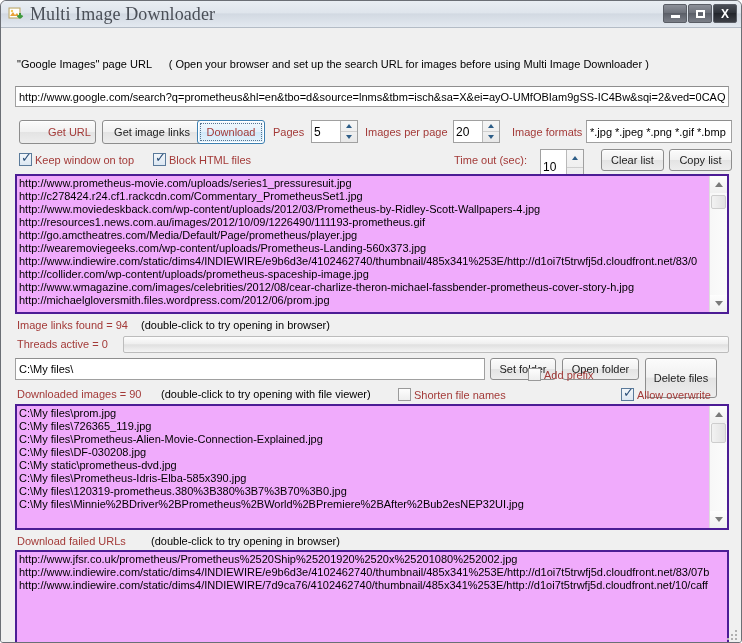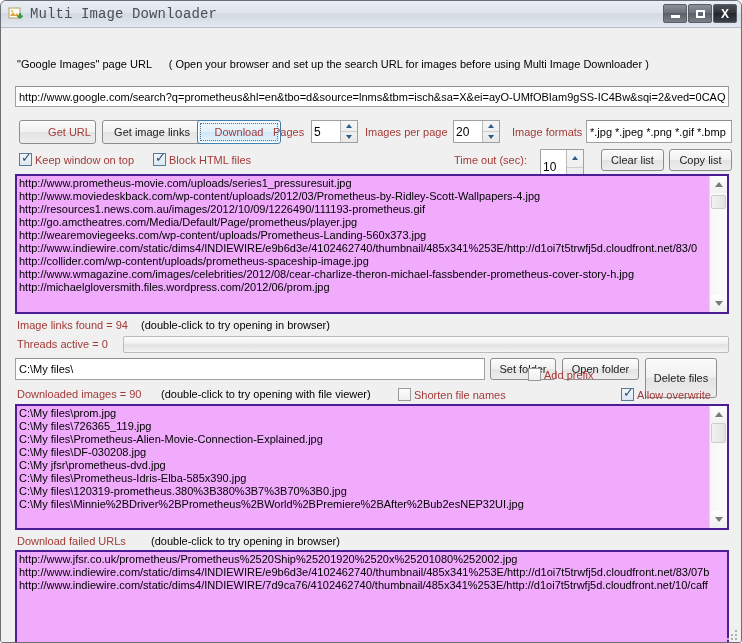--- a/index.html
+++ b/index.html
@@ -35,23 +35,23 @@
     align-items: center;
     padding-left: 7px;
   }
   .title-icon {
     width: 16px; height: 16px;
     position: relative;
     margin-right: 6px;
     flex: none;
   }
   .title-text {
-    font-size: 14px;
+    font-size: 18px;
     color: #4a4f57;
-    font-family: Liberation Mono, monospace;
+    font-family: Liberation Serif, serif;
     letter-spacing: 0.1px;
   }
   .win-btns {
     position: absolute;
     right: 4px;
     top: 3px;
     display: flex;
     gap: 1px;
   }
   .win-btn {
@@ -141,21 +141,21 @@
   }
   .btn.focused .focus-ring {
     display: block;
     position: absolute;
     left: 2px; top: 2px; right: 2px; bottom: 2px;
     border: 1px dotted #54738f;
   }
 
   #btn-geturl   { position:absolute; left:18px;  top:92px; width:77px; height:24px;padding-left:24px; }
   #btn-getlinks { position:absolute; left:101px; top:92px; width:100px; height:24px; }
-  #btn-download { position:absolute; left:196px; top:92px; width:84px; height:24px; }
+  #btn-download { position:absolute; left:196px; top:92px; width:68px; height:24px; }
 
   .lbl-pages     { position:absolute; left:272px; top:98px; }
   .lbl-perpage   { position:absolute; left:364px; top:98px; }
   .lbl-formats   { position:absolute; left:511px; top:98px; }
 
   
   .spin {
     position: absolute;
     background: #fff;
     border: 1px solid #a0a0a0;
@@ -433,20 +433,21 @@
           </div>
       </div>
     </div>
 
     <button id="btn-clearlist" class="btn dark-text">Clear list</button>
     <button id="btn-copylist" class="btn dark-text">Copy list</button>
 
     <div id="list-links" class="listbox">
       <div class="lb-inner">
         <div class="lb-row">http://www.prometheus-movie.com/uploads/series1_pressuresuit.jpg</div>
+        <div class="lb-row">http://c278424.r24.cf1.rackcdn.com/Commentary_PrometheusSet1.jpg</div>
         <div class="lb-row">http://www.moviedeskback.com/wp-content/uploads/2012/03/Prometheus-by-Ridley-Scott-Wallpapers-4.jpg</div>
         <div class="lb-row">http://resources1.news.com.au/images/2012/10/09/1226490/111193-prometheus.gif</div>
         <div class="lb-row">http://go.amctheatres.com/Media/Default/Page/prometheus/player.jpg</div>
         <div class="lb-row">http://wearemoviegeeks.com/wp-content/uploads/Prometheus-Landing-560x373.jpg</div>
         <div class="lb-row">http://www.indiewire.com/static/dims4/INDIEWIRE/e9b6d3e/4102462740/thumbnail/485x341%253E/http://d1oi7t5trwfj5d.cloudfront.net/83/0</div>
         <div class="lb-row">http://collider.com/wp-content/uploads/prometheus-spaceship-image.jpg</div>
         <div class="lb-row">http://www.wmagazine.com/images/celebrities/2012/08/cear-charlize-theron-michael-fassbender-prometheus-cover-story-h.jpg</div>
         <div class="lb-row">http://michaelgloversmith.files.wordpress.com/2012/06/prom.jpg</div>
       </div>
       <div class="scrollbar">
@@ -490,21 +491,21 @@
         </span>
       <span class="ctext">Allow overwrite</span>
     </div>
 
     <div id="list-files" class="listbox">
       <div class="lb-inner">
         <div class="lb-row">C:\My files\prom.jpg</div>
         <div class="lb-row">C:\My files\726365_119.jpg</div>
         <div class="lb-row">C:\My files\Prometheus-Alien-Movie-Connection-Explained.jpg</div>
         <div class="lb-row">C:\My files\DF-030208.jpg</div>
-        <div class="lb-row">C:\My jfsr\prometheus-dvd.jpg</div>
+        <div class="lb-row">C:\My static\prometheus-dvd.jpg</div>
         <div class="lb-row">C:\My files\Prometheus-Idris-Elba-585x390.jpg</div>
         <div class="lb-row">C:\My files\120319-prometheus.380%3B380%3B7%3B70%3B0.jpg</div>
         <div class="lb-row">C:\My files\Minnie%2BDriver%2BPrometheus%2BWorld%2BPremiere%2BAfter%2Bub2esNEP32UI.jpg</div>
       </div>
       <div class="scrollbar">
         <div class="sb-arrow">
             <span class="tri-u"></span>
           </div>
         <div class="sb-track">
           <div class="sb-thumb" style="top:0px;height:20px;"></div>

